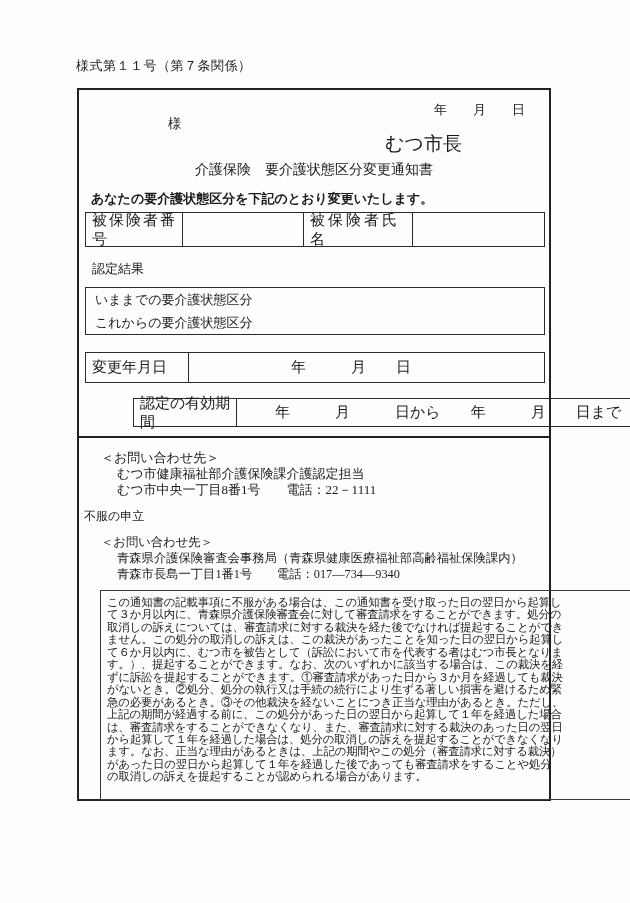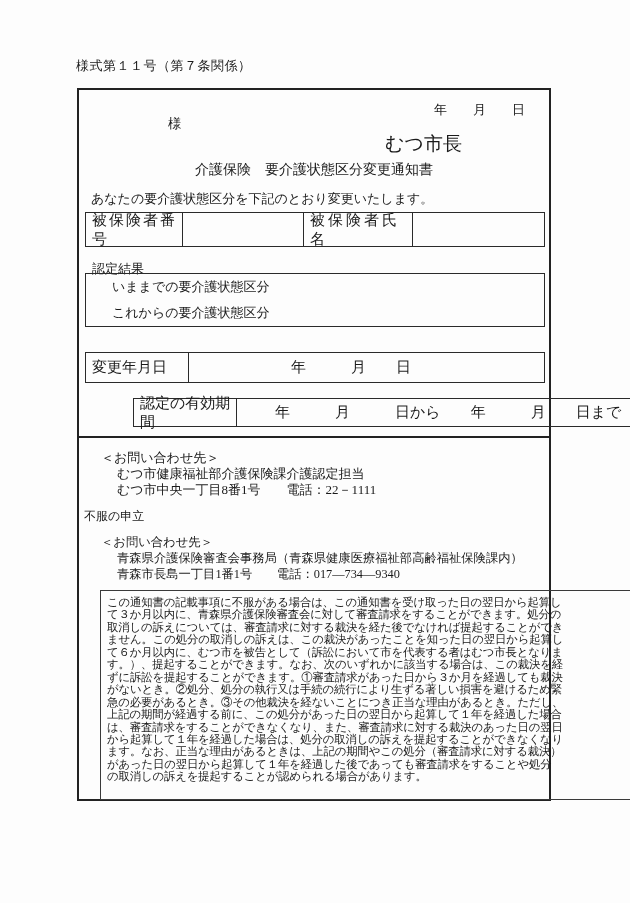--- a/index.html
+++ b/index.html
@@ -11,37 +11,37 @@
   .form-number{position:absolute;left:76px;top:57px;font-size:13px;letter-spacing:.5px;}
   .outer-box{
     position:absolute;left:77px;top:88px;width:474px;height:713px;
     border:2px solid #222;box-sizing:border-box;
   }
   .inner{position:absolute;left:0;top:0;right:0;bottom:0;}
   .date-line{position:absolute;top:11px;right:24px;font-size:13px;}
   .addressee{position:absolute;left:89px;top:25px;font-size:13.5px;}
   .issuer{position:absolute;left:306px;top:41px;font-size:19px;}
   .doc-title{position:absolute;left:0;right:0;top:71px;text-align:center;font-size:14px;}
-  .intro{position:absolute;left:12px;top:100px;font-size:13px;}
+  .intro{position:absolute;left:12px;top:100px;font-size:13px;font-weight:bold;}
 
   .tbl{position:absolute;display:flex;border:1px solid #2a2a2a;box-sizing:border-box;font-size:15px;}
   .tbl .cell{box-sizing:border-box;border-right:1px solid #2a2a2a;display:flex;align-items:center;}
   .tbl .cell:last-child{border-right:none;}
   .insured{left:6px;top:122px;width:460px;height:35px;}
   .c-num-label{width:21.1%;padding-left:6px;letter-spacing:2px;}
   .c-num-value{width:26.5%;}
   .c-name-label{width:23.9%;padding-left:6px;letter-spacing:3px;}
   .c-name-value{width:28.5%;}
 
   .result-heading{position:absolute;left:13px;top:170px;font-size:13px;}
   .result-box{
-    position:absolute;left:6px;top:183px;width:460px;height:54px;
+    position:absolute;left:6px;top:197px;width:460px;height:48px;
     border:1px solid #2a2a2a;box-sizing:border-box;
     display:flex;flex-direction:column;justify-content:space-around;
-    padding-left:26px;font-size:13px;
+    padding-left:9px;font-size:13px;
   }
   .result-box .row{line-height:14px;}
 
   .change-tbl{left:6px;top:262px;width:460px;height:31px;gap:36px;}
   .period-tbl{left:6px;top:308px;width:540px;height:29px;margin-left:48px;}
   .lbl-cell{width:103px;padding-left:6px;flex:none;}
   .val-cell{flex:1;}
   .change-val{padding-left:66px;}
   .period-val{padding-left:38px;}
 

